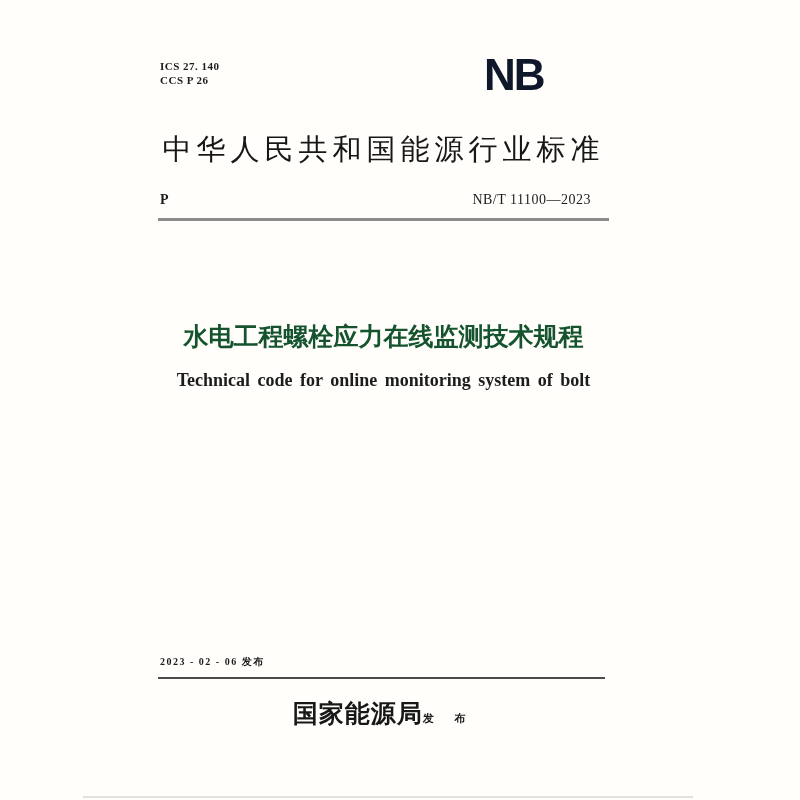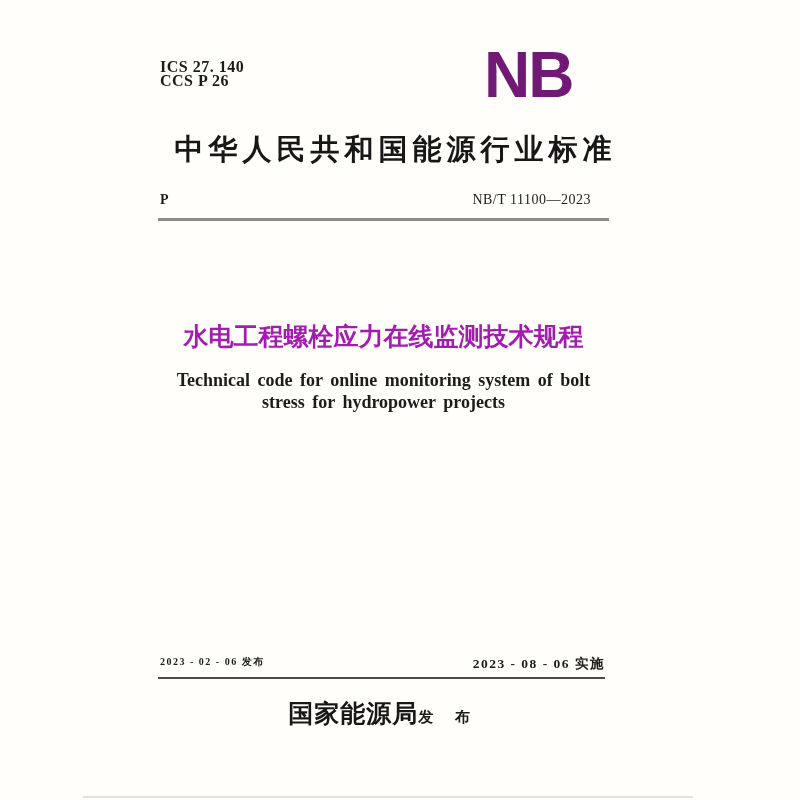--- a/index.html
+++ b/index.html
@@ -17,42 +17,41 @@
   }
   
   .abs{position:absolute;}
   .content-center{
     position:absolute;
     left:158px;width:451px;
     text-align:center;
   }
   .ics-block{
     left:160px;top:60px;
-    font-size:16px;font-weight:bold;
+    font-size:11px;font-weight:bold;
     line-height:13.5px;
     letter-spacing:.5px;
   }
   .nb-logo{
     left:484px;top:44px;
     font-family:"Liberation Sans","DejaVu Sans",sans-serif;
     font-weight:bold;
-    font-size:64px;
+    font-size:44px;
     line-height:62px;
     letter-spacing:-2px;
-    color:#701a75;
+    color:#0f172a;
     text-align:center;
   }
   .standard-category{
     top:130px;
     font-size:29px;
-    font-weight:bold;
+    font-weight:normal;
     letter-spacing:5px;
     white-space:nowrap;
     color:#171717;
-    margin-left:12px;
   }
   .doc-class{
     left:160px;top:192px;
     font-size:14px;font-weight:bold;
   }
   .std-number{
     top:192px;left:158px;width:433px;
     text-align:right;
     font-size:14px;font-weight:normal;
     letter-spacing:.5px;
@@ -62,21 +61,21 @@
     width:451px;height:3px;
     background:#8b8b8b;
   }
   .title-cn{
     top:320px;
     font-family:"Liberation Sans","DejaVu Sans",sans-serif;
     font-size:25px;
     font-weight:bold;
     letter-spacing:0px;
     white-space:nowrap;
-    color:#a21caf;
+    color:#14532d;
   }
   .title-en{
     top:369px;
     font-size:18px;
     font-weight:bold;
     line-height:22px;
     word-spacing:3px;
   }
   .date-issue{
     left:160px;top:655px;
@@ -99,21 +98,21 @@
     white-space:nowrap;
   }
   .publisher-name{
     font-size:25px;
     font-weight:bold;
     letter-spacing:1px;
     color:#171717;
     margin-top:36px;
   }
   .publish-label{
-    font-size:15px;
+    font-size:11px;
     font-weight:bold;
     letter-spacing:9px;
     margin-left:0;
   }
   .page-edge{
     left:83px;top:796px;
     width:610px;height:2px;
     background:#e5e2db;
   }
 </style>
@@ -134,26 +133,24 @@
   <div class="abs doc-class">P</div>
 
   <div class="abs std-number">NB/T 11100—2023</div>
 
   <div class="abs rule-top"></div>
 
   <div class="content-center title-cn">水电工程螺栓应力在线监测技术规程</div>
 
   <div class="content-center title-en">
     <div>Technical code for online monitoring system of bolt</div>
-    <div>stress for hydropower projects</div>
   </div>
 
   <div class="abs date-issue">2023 - 02 - 06 发布</div>
 
-  <div class="abs date-impl">2023 - 08 - 06 实施</div>
 
   <div class="abs rule-bottom"></div>
 
   <div class="content-center publisher-row">
     <span class="publisher-name">国家能源局</span><span class="publish-label">发 布</span>
   </div>
 
   <div class="abs page-edge"></div>
 
 </div>

